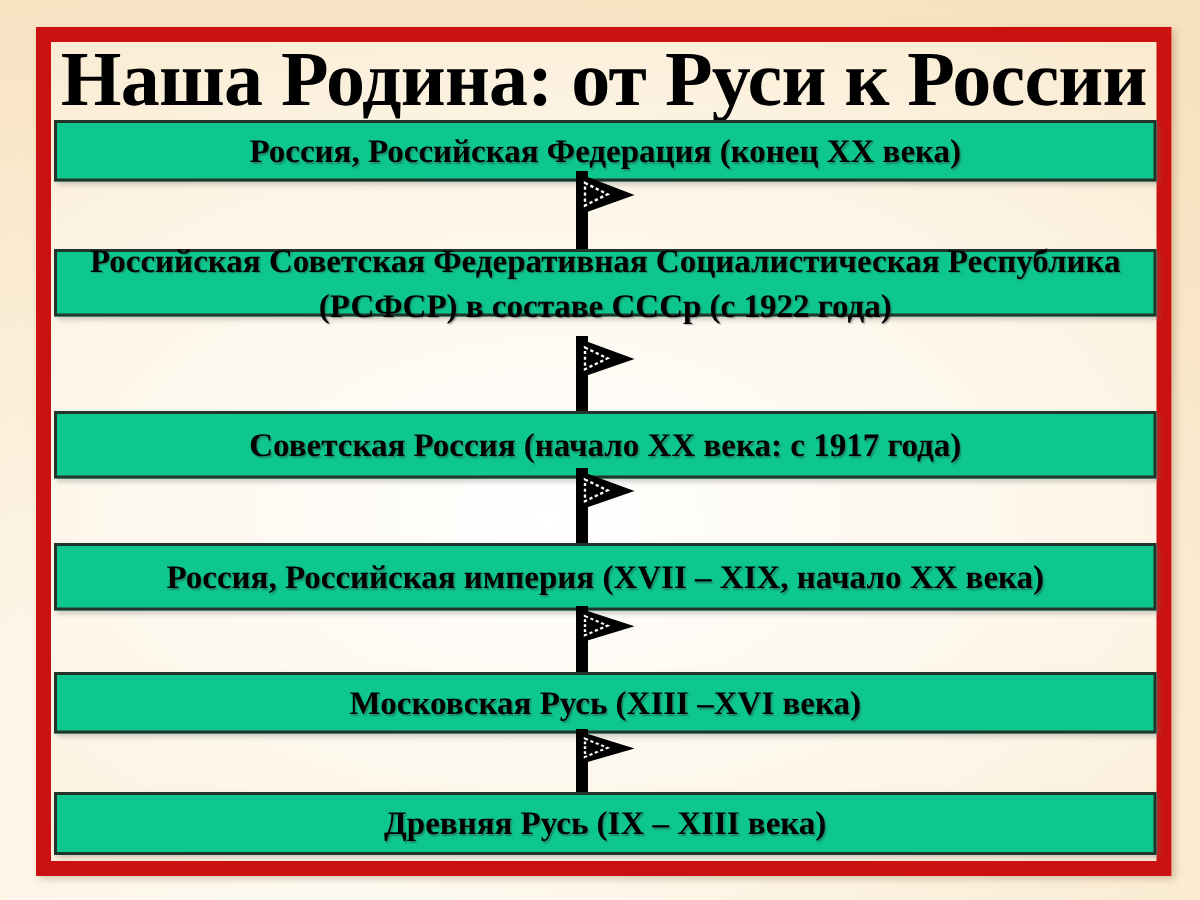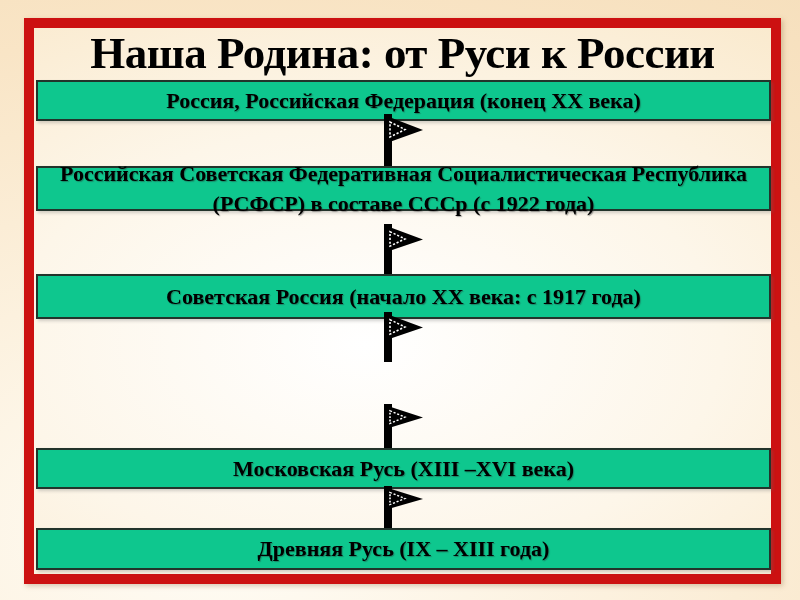--- a/index.html
+++ b/index.html
@@ -26,21 +26,21 @@
     box-shadow: 2px 2px 5px rgba(140,110,70,0.35);
     z-index: 0;
   }
   .slide-title {
     position: absolute;
     left: 34px; top: 27px;
     width: 737px; height: 52px;
     display: flex;
     align-items: center;
     justify-content: center;
-    font-size: 45px;
+    font-size: 52px;
     font-weight: bold;
     letter-spacing: -0.5px;
     color: var(--text, #000000);
     z-index: 2;
     white-space: nowrap;
   }
   .tbox {
     position: absolute;
     left: 36px;
     width: 735px;
@@ -114,34 +114,37 @@
   <div class="tbox b3">
     <span>Советская Россия (начало XX века: с 1917 года)</span>
   </div>
 
   <svg class="flag f3" viewBox="0 0 47 52" preserveAspectRatio="none">
     <rect x="7" y="0" width="8" height="52" fill="#000000"></rect>
     <polygon points="7,1 46,16 7,30" fill="#000000"></polygon>
     <polygon points="13,8 28,15.5 13,23" fill="none" stroke="#ffffff" stroke-width="1.6" stroke-dasharray="2.2,1.8"></polygon>
   </svg>
 
+  <div class="tbox b4">
+    <span>Россия, Российская империя (XVII – XIX, начало XX века)</span>
+  </div>
 
   <svg class="flag f4" viewBox="0 0 47 52" preserveAspectRatio="none">
     <rect x="7" y="0" width="8" height="52" fill="#000000"></rect>
     <polygon points="7,1 46,16 7,30" fill="#000000"></polygon>
     <polygon points="13,8 28,15.5 13,23" fill="none" stroke="#ffffff" stroke-width="1.6" stroke-dasharray="2.2,1.8"></polygon>
   </svg>
 
   <div class="tbox b5">
     <span>Московская Русь (XIII –XVI века)</span>
   </div>
 
   <svg class="flag f5" viewBox="0 0 47 52" preserveAspectRatio="none">
     <rect x="7" y="0" width="8" height="52" fill="#000000"></rect>
     <polygon points="7,1 46,16 7,30" fill="#000000"></polygon>
     <polygon points="13,8 28,15.5 13,23" fill="none" stroke="#ffffff" stroke-width="1.6" stroke-dasharray="2.2,1.8"></polygon>
   </svg>
 
   <div class="tbox b6">
-    <span>Древняя Русь (IX – XIII года)</span>
+    <span>Древняя Русь (IX – XIII века)</span>
   </div>
 
 </div>
 
 </body></html>

